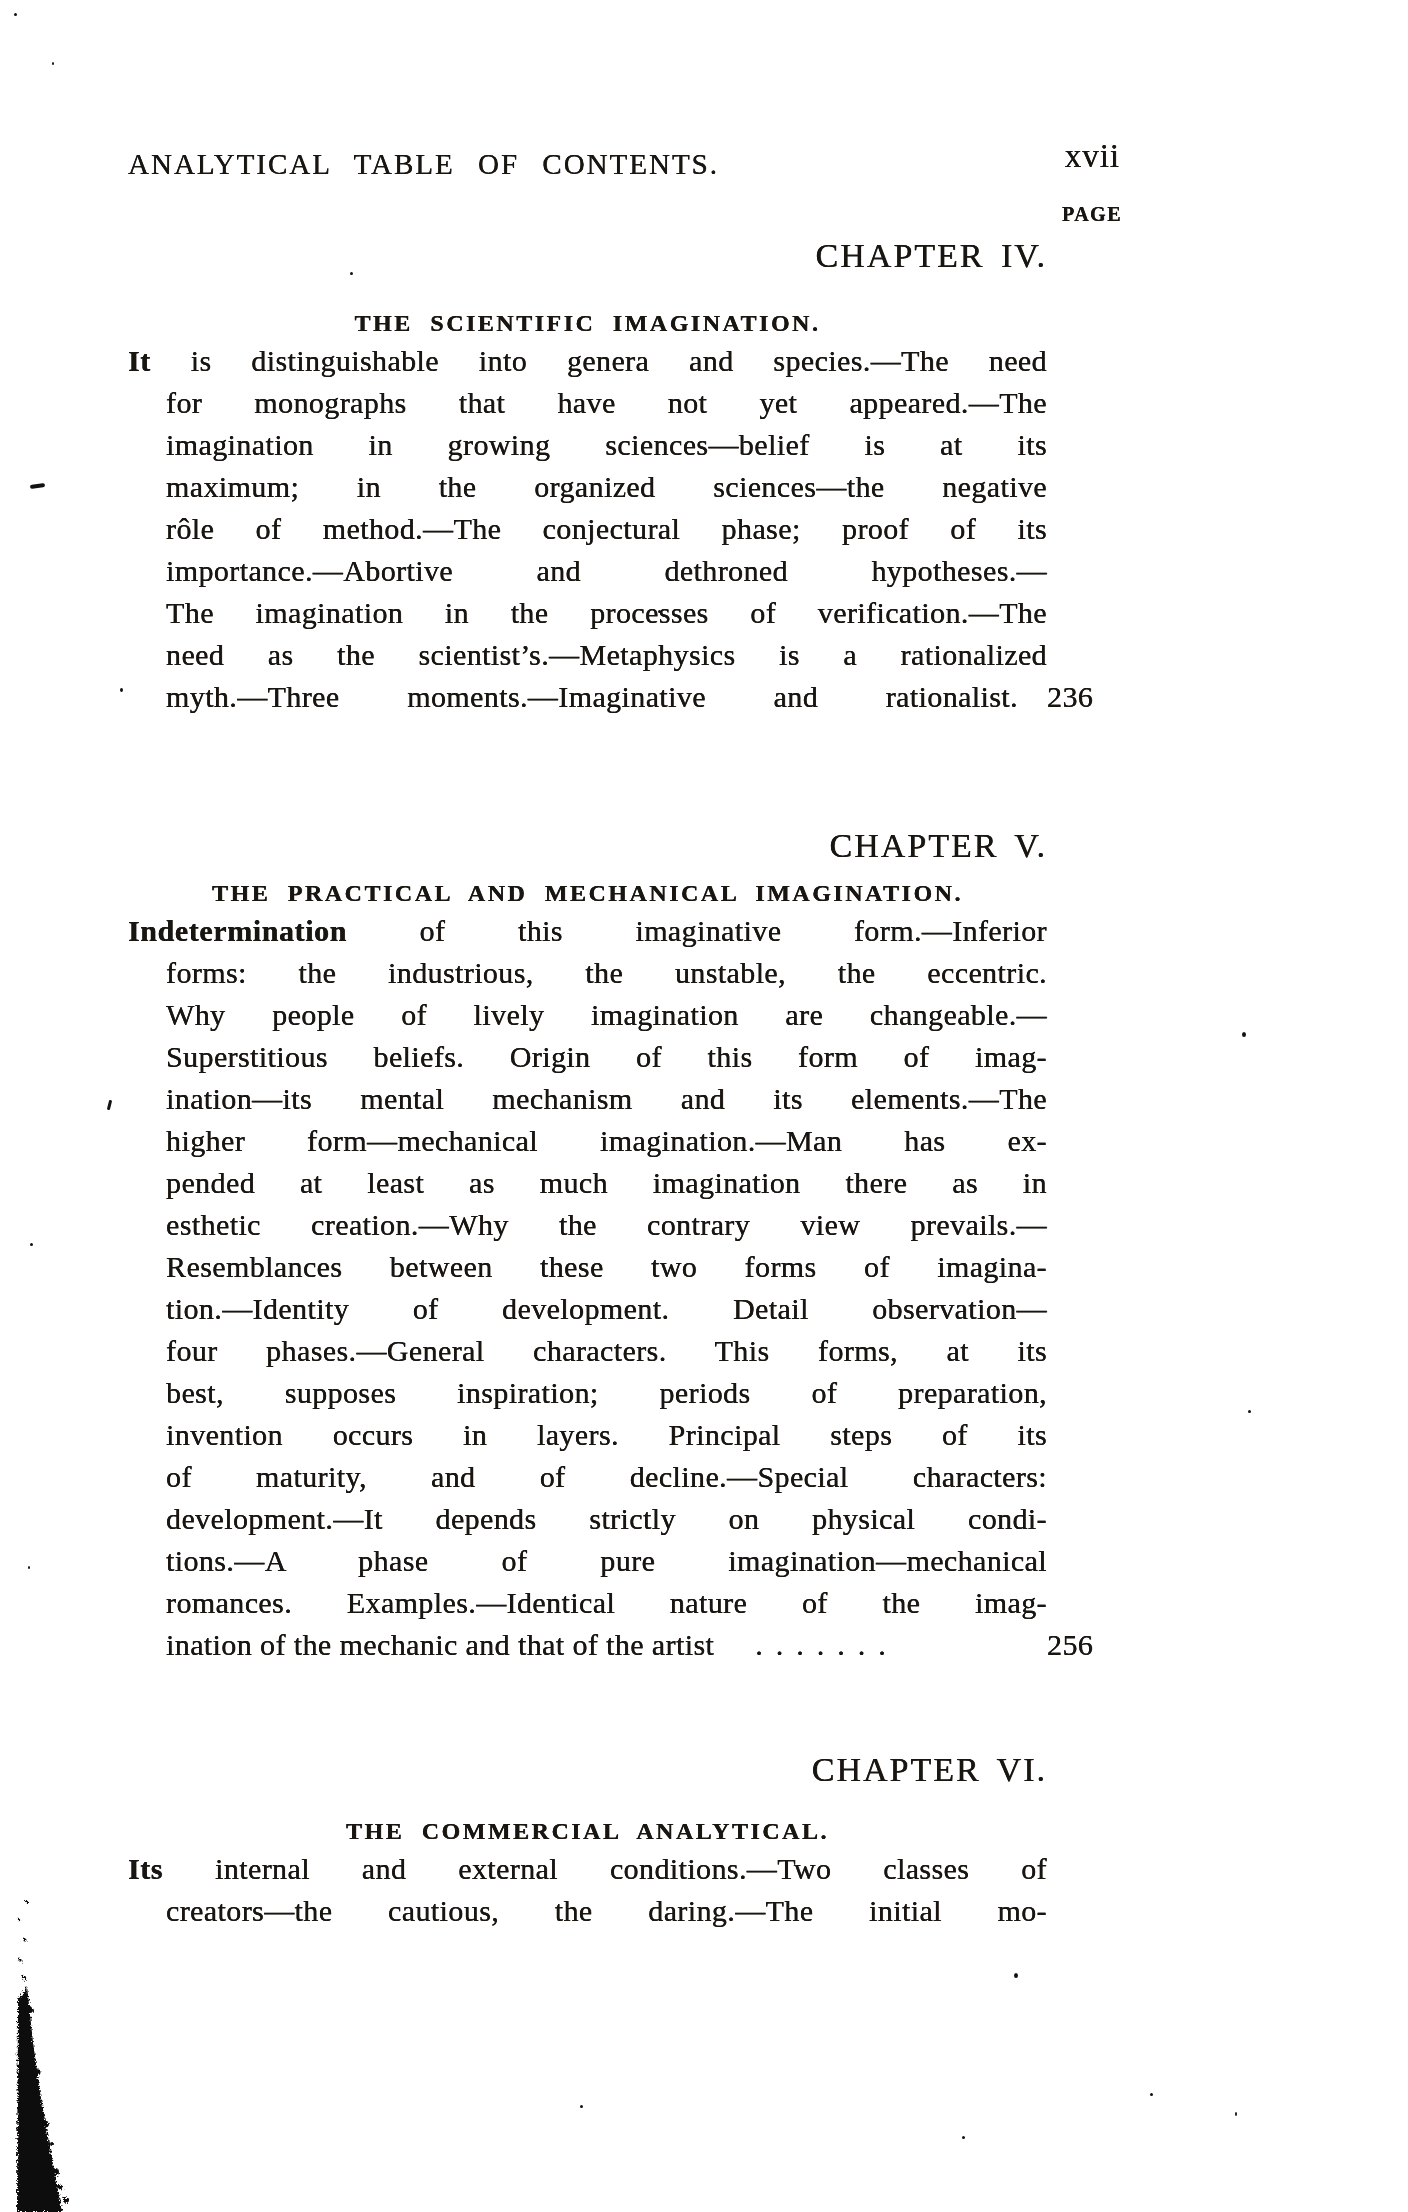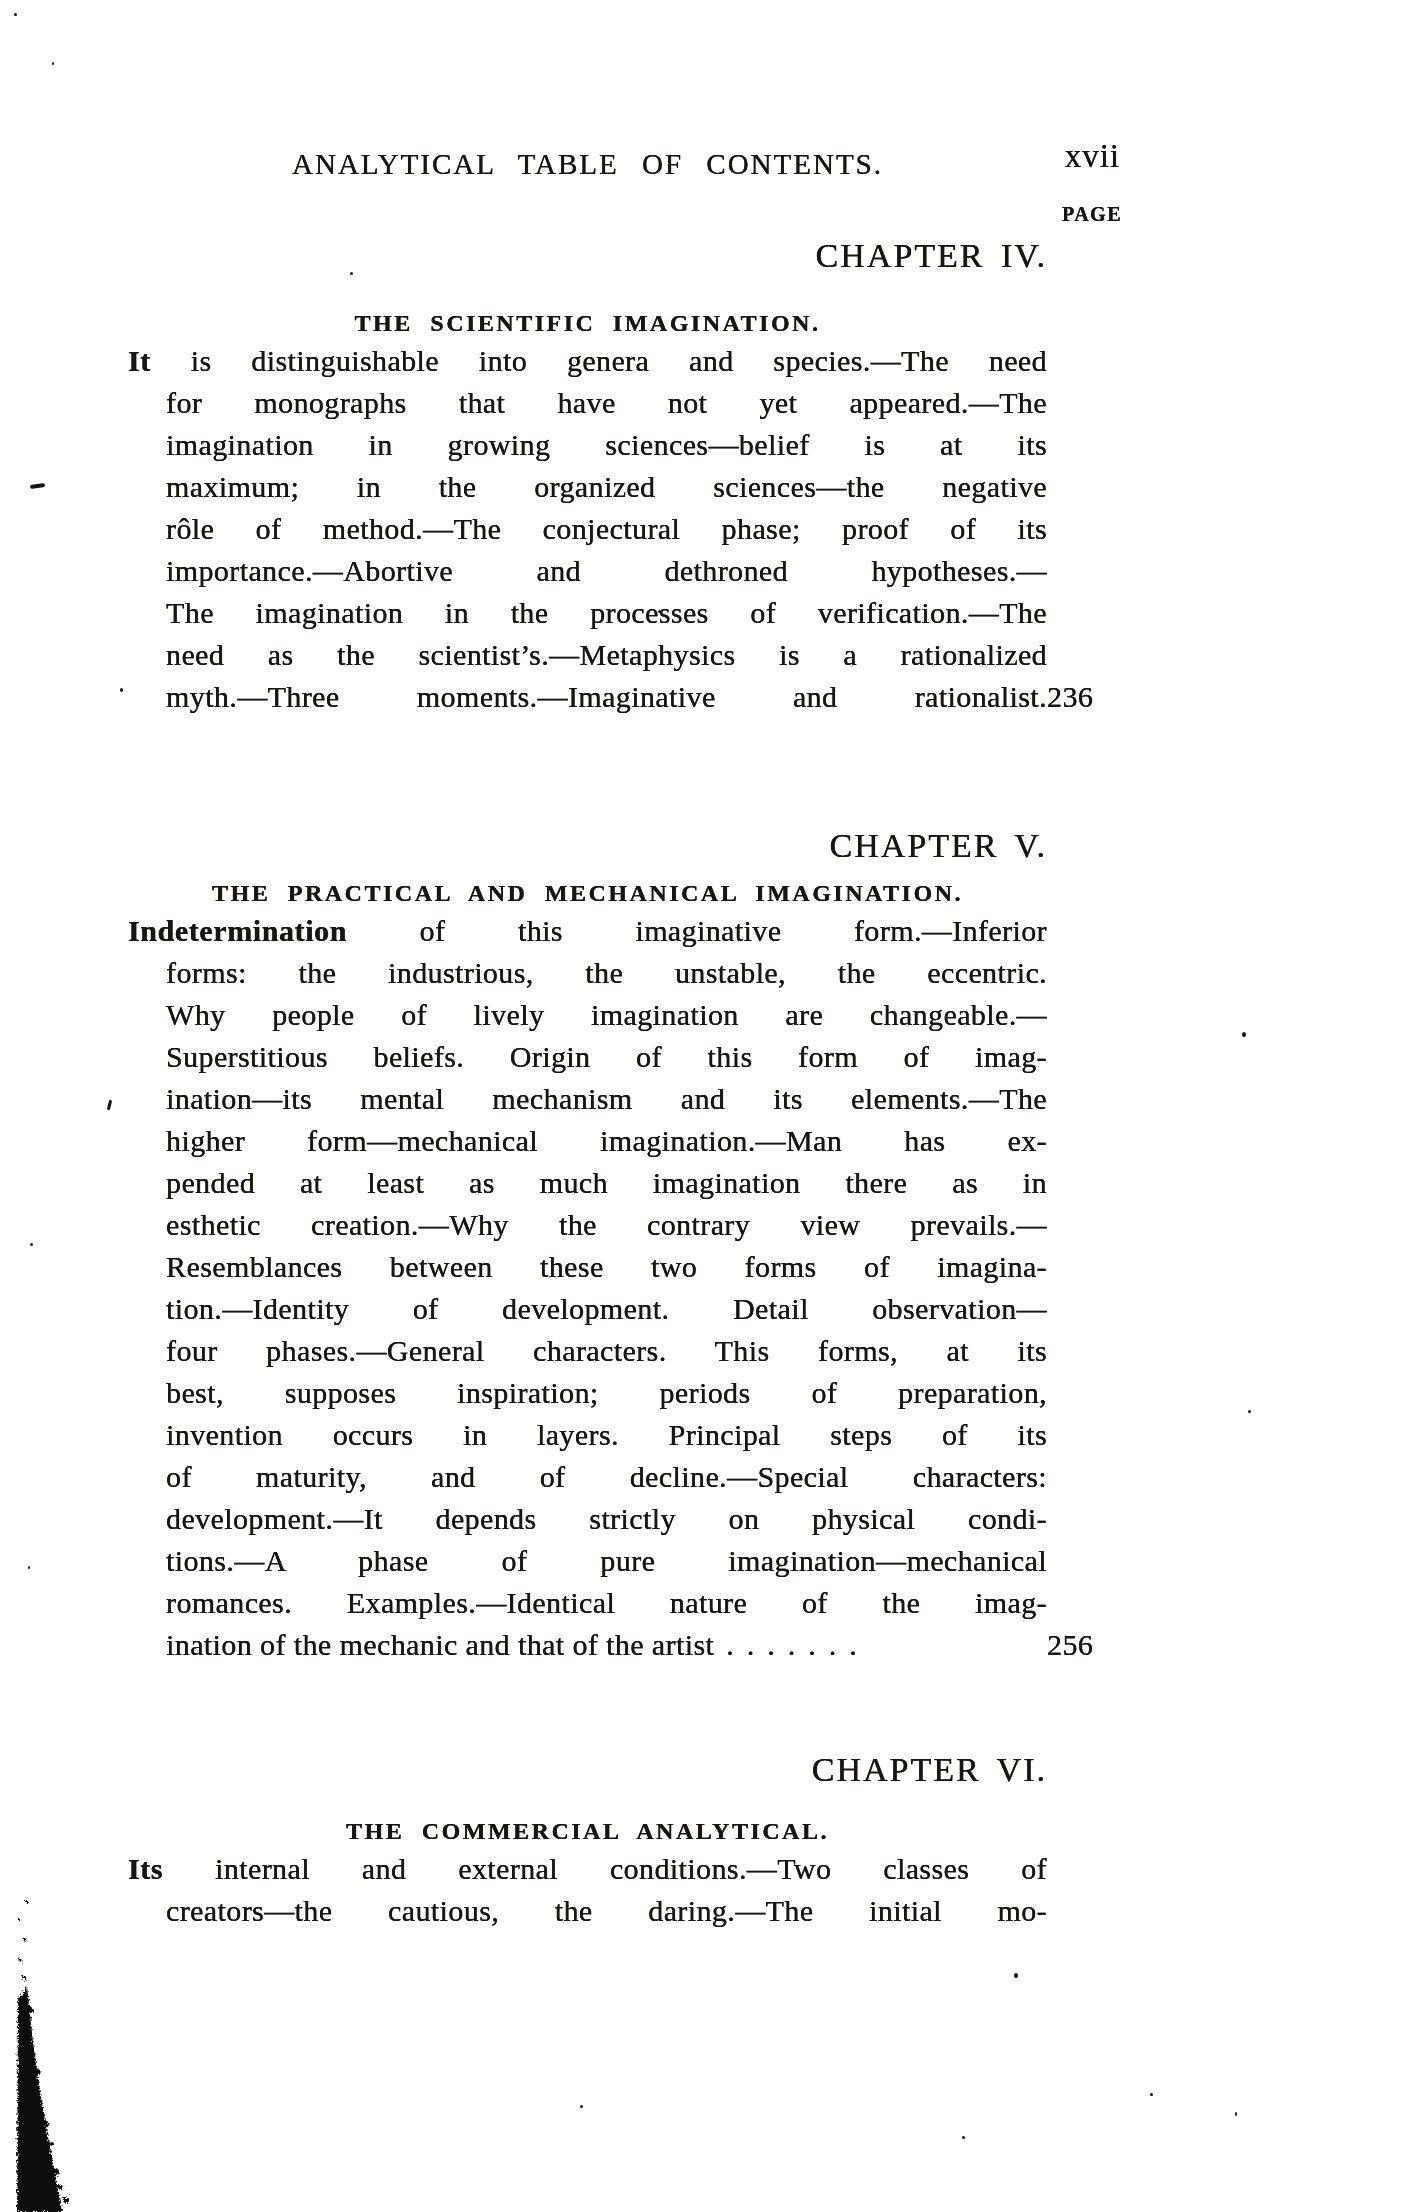--- a/index.html
+++ b/index.html
@@ -9,21 +9,21 @@
     background:#ffffff;
     overflow:hidden;
     font-family:"Liberation Serif","DejaVu Serif",serif;
     color:#191511;
   }
   .ink{ text-shadow:0 0 .45px rgba(20,14,8,.9), .35px 0 0 rgba(20,14,8,.5); }
 
   
   .running-header{
     position:absolute; left:128px; top:148px; width:919px;
-    text-align:center; font-size:29px; letter-spacing:2px; word-spacing:14px;font-family:Liberation Serif, serif;
+    font-size:29px; letter-spacing:2px; word-spacing:14px;font-family:Liberation Serif, serif;
   }
   .folio{
     position:absolute; right:288px; top:138px;
     font-size:33px; letter-spacing:1px;
   }
   .page-label{
     position:absolute; right:286px; top:203px;
     font-size:20px; font-weight:700; letter-spacing:1.5px;
   }
 
@@ -48,21 +48,21 @@
 
   .entry{ margin-top:4px; font-size:30px; line-height:42px; }
   #sec-5 .entry, #sec-6 .entry{ }
 
   .line{
     height:42px; overflow:hidden;
     text-align:justify; text-align-last:justify;
     padding-right:73px; letter-spacing:.4px;
   }
   .line.cont{ padding-left:38px; }
-  .line.pageline{ display:flex; padding-right:0; }
+  .line.pageline{ display:flex; padding-right:0;gap:29px; }
   .line.pageline .t{ flex:1 1 auto; text-align:justify; text-align-last:justify; }
   .line.pageline.natural .t{ flex:0 1 auto; text-align-last:auto; white-space:nowrap; }
   .leaders{
     flex:1 1 auto; overflow:hidden; white-space:nowrap;
     letter-spacing:13px; padding-left:12px; font-size:30px;
   }
   .pn{ flex:0 0 73px; text-align:right; font-size:30px; }
   b.lead{ font-weight:700; letter-spacing:.6px; }
 
   

